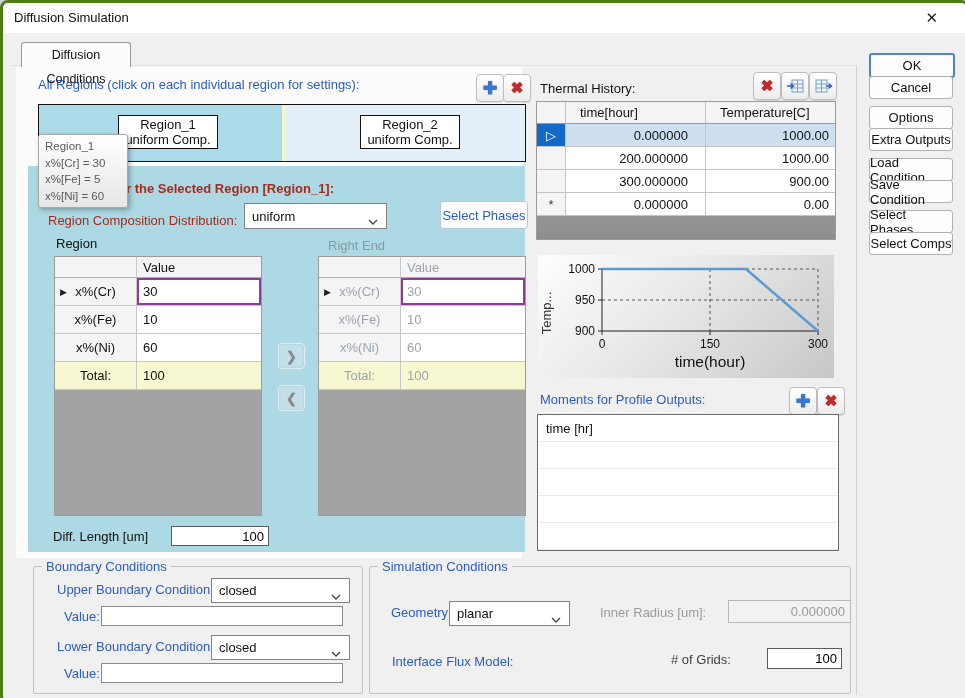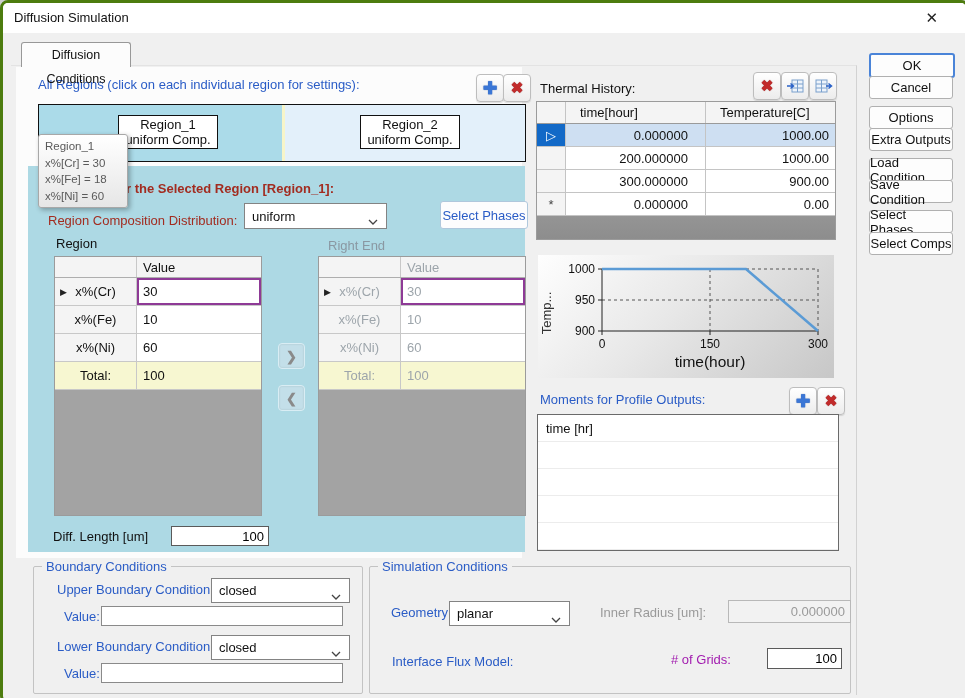--- a/index.html
+++ b/index.html
@@ -128,21 +128,21 @@
         <div>uniform Comp.</div>
       </div>
       <div class="regbox" style="left:344px;top:48px;width:86px;">
         <div>Region_2</div>
         <div>uniform Comp.</div>
       </div>
 
       <div id="tooltip">
         <div>Region_1</div>
         <div>x%[Cr] = 30</div>
-        <div>x%[Fe] = 18</div>
+        <div>x%[Fe] = 5</div>
         <div>x%[Ni] = 60</div>
       </div>
 
       <div id="cyan">
         <span class="abs lblR" style="left:98px;top:15px;font-weight:bold;">r the Selected Region [Region_1]:</span>
 
         <span class="abs lblR" style="left:20px;top:47px;">Region Composition Distribution:</span>
         <div class="combo" style="left:216px;top:37px;width:134px;height:24px;">
           <span>uniform</span>
           <span class="chev">
@@ -332,21 +332,21 @@
       <div class="combo" style="left:79px;top:34px;width:112px;height:23px;">
         <span>planar</span>
         <span class="chev">
           <svg width="10" height="6">
               <polyline points="1,1 5,5 9,1" stroke="#444" stroke-width="1.3" fill="none"></polyline>
             </svg></span>
         </div>
       <span class="abs" style="left:230px;top:38px;color:#9a9a9a;">Inner Radius [um]:</span>
       <input class="winput" style="left: 358px; top: 33px; width: 123px; height: 23px; text-align: right;" disabled="" value="0.000000">
       <span class="abs lblB" style="left:22px;top:87px;">Interface Flux Model:</span>
-      <span class="abs" style="left:301px;top:85px;color:#a21caf;"># of Grids:</span>
+      <span class="abs" style="left:301px;top:85px;color:#404040;"># of Grids:</span>
       <input class="tinput" style="left: 397px; top: 81px; width: 75px; height: 21px;" value="100">
     </div>
   </div>
 
   <div class="abtn focus" style="top:50px;">OK</div>
   <div class="abtn" style="top:73px;">Cancel</div>
   <div class="abtn" style="top:103px;">Options</div>
   <div class="abtn" style="top:125px;">Extra Outputs</div>
   <div class="abtn" style="top:155px;">Load Condition</div>
   <div class="abtn" style="top:177px;">Save Condition</div>

